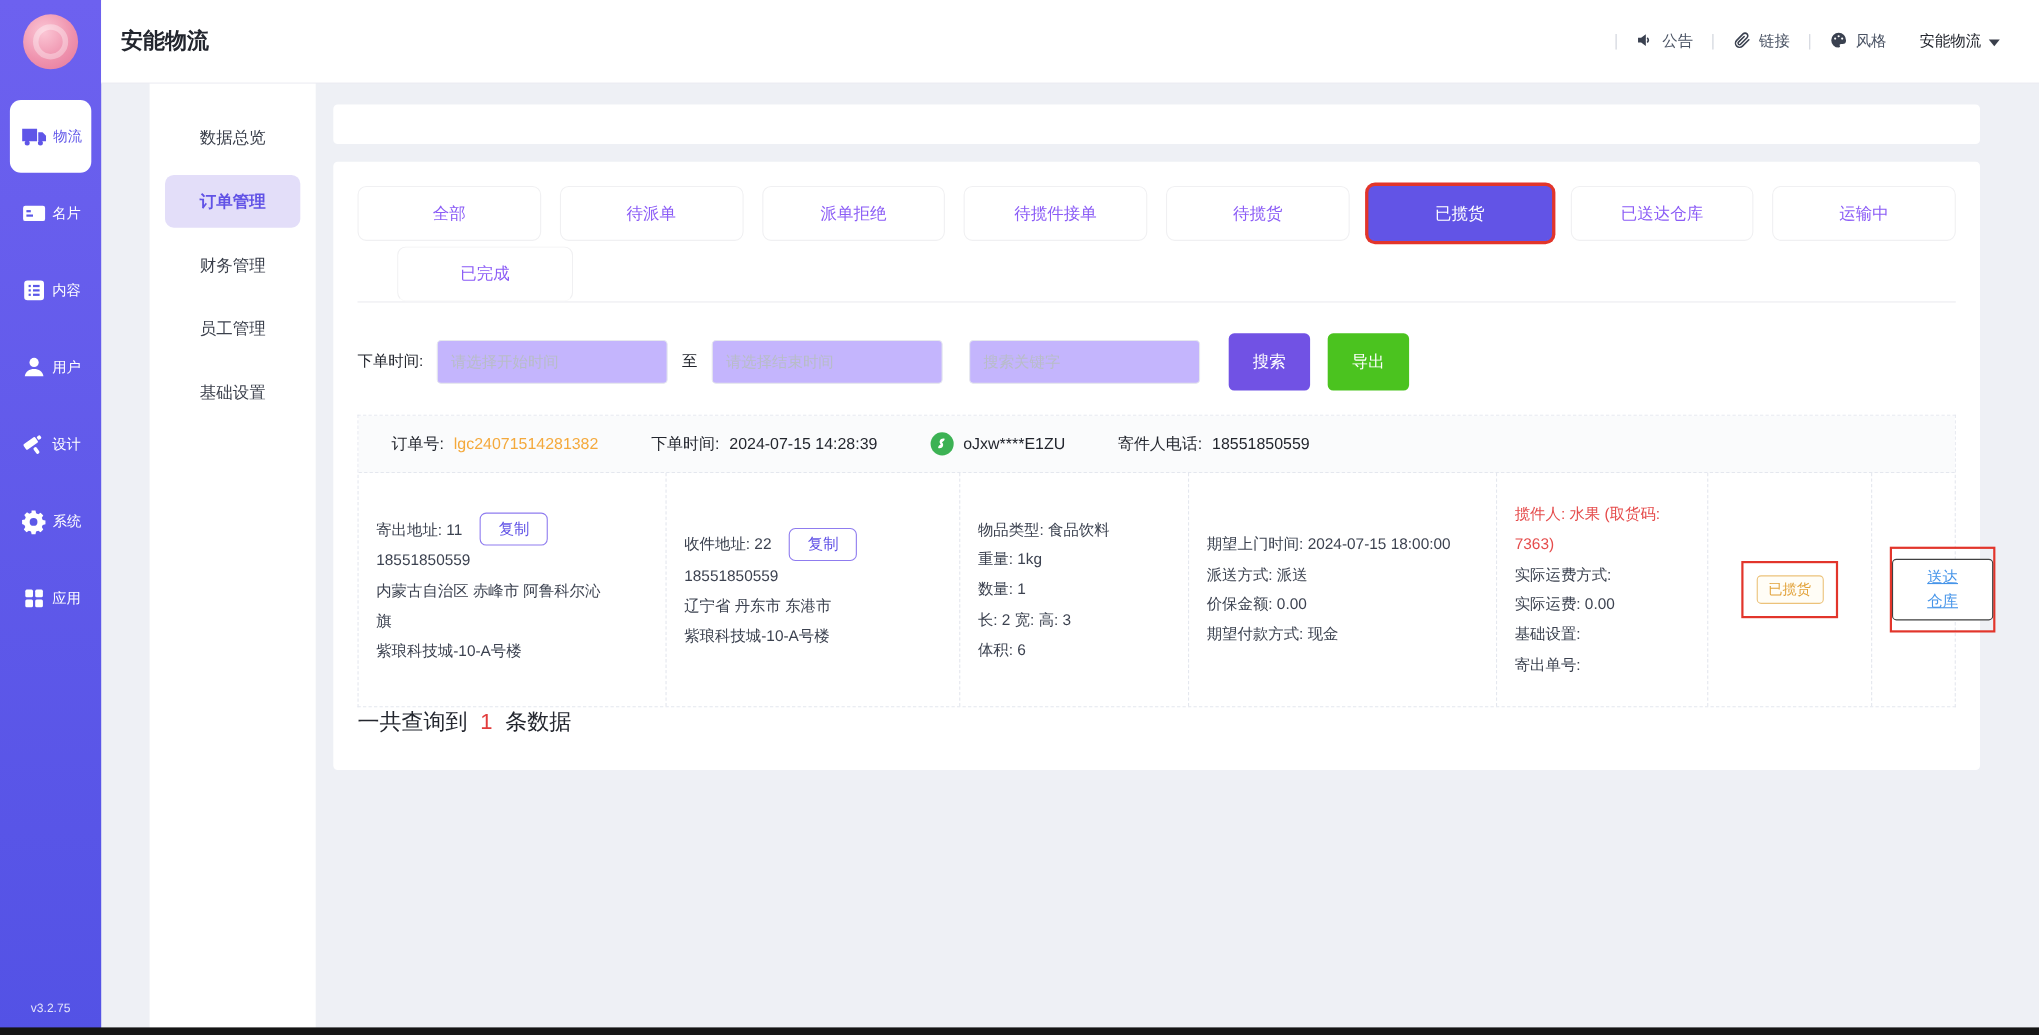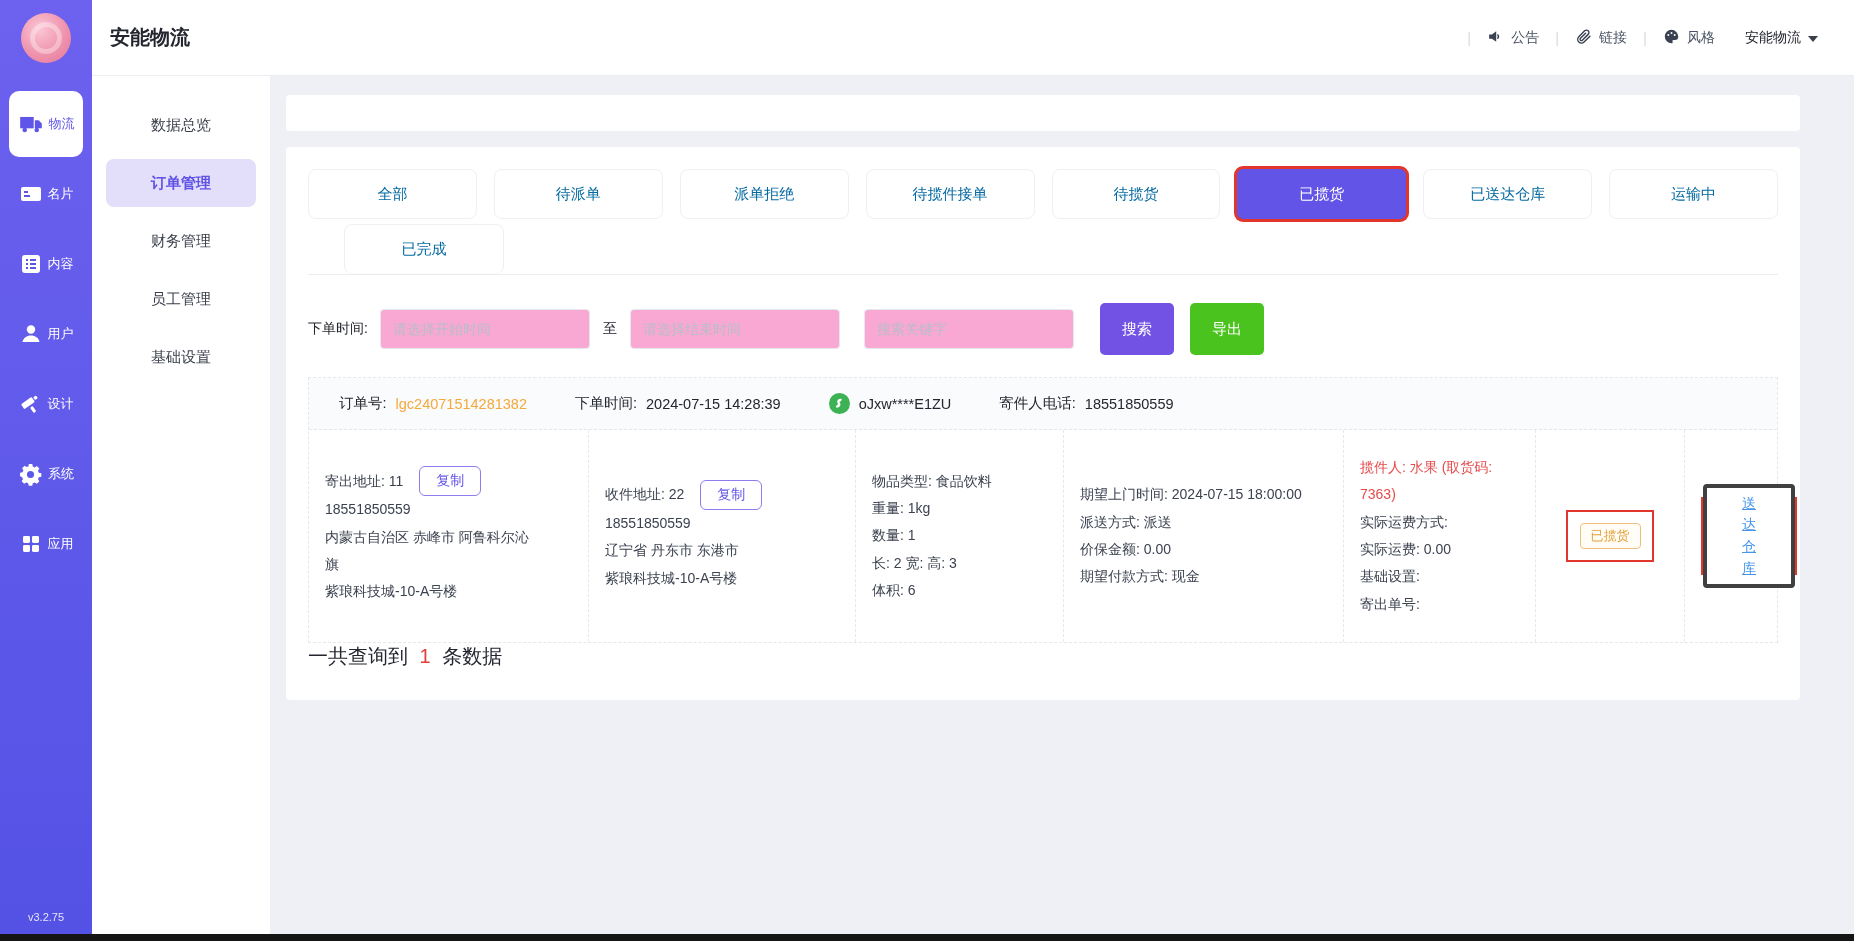--- a/index.html
+++ b/index.html
@@ -26,43 +26,43 @@
             box-shadow:0 1px 0 #ececf2; position:relative; z-index:2; }
   .topbar-title { font-size:20px; font-weight:bold; color:#23262e; }
   .topbar-right { margin-left:auto; display:flex; align-items:center; gap:16px; color:#4a5364; font-size:14px; }
   .tb-sep { color:#d8dbe2; font-size:15px; }
   .tb-link { display:flex; align-items:center; gap:7px; cursor:pointer; }
   .tb-account { display:flex; align-items:center; gap:7px; color:#23262e; margin-left:14px; cursor:pointer; }
   .caret { width:0; height:0; border-left:5px solid transparent; border-right:5px solid transparent;
            border-top:6px solid #3a3f4b; margin-top:2px; }
 
   .content { flex:1; display:flex; min-height:0; }
-  .submenu { width:178px; flex-shrink:0; background:#fff; padding-top:26px; }
+  .submenu { width:151px; flex-shrink:0; background:#fff; padding-top:26px;margin-left:44px; }
   .submenu-item { height:48px; margin:0 14px 10px; display:flex; align-items:center; justify-content:center;
                   font-size:15px; color:#3a3f4b; border-radius:8px; cursor:pointer; }
   .submenu-item.active { background:#e3def9; color:#6152e6; font-weight:bold; }
 
   .main { flex:1; padding:20px 54px 0 16px; overflow:hidden; }
   .crumb-bar { height:36px; background:#fff; border-radius:4px; margin-bottom:16px; }
   .card { background:#fff; border-radius:4px; padding:22px 22px 30px; min-height:525px; }
 
   
   .tabs-block { border-bottom:1px solid #ebecf0; }
   .tabs-row1 { display:flex; gap:17px; }
   .tab { flex:1; height:50px; background:#fff; border:1px solid #f0f0f2; border-radius:8px;
-         display:flex; align-items:center; justify-content:center; font-size:15px; color:#0369a1; cursor:pointer; }
+         display:flex; align-items:center; justify-content:center; font-size:15px; color:#8b5cf6; cursor:pointer; }
   .tab.selected { background:#6254e6; border-color:#6254e6; color:#fff; border-radius:6px;
                   box-shadow:0 0 0 3px #e2352b; }
   .tabs-row2 { display:flex; margin-top:5px; }
   .tabs-row2 .tab { flex:0 0 160px; margin-left:36px; border-bottom-color:#fafafa; }
 
   
   .filter-row { display:flex; align-items:center; margin-top:28px; font-size:14px; color:#23262e; }
   .f-label { margin-right:12px; }
-  .f-input { width:210px; height:40px; border:1px solid #e6e8ee; background:#f9a8d4; border-radius:4px;
+  .f-input { width:210px; height:40px; border:1px solid #e6e8ee; background:#c4b5fd; border-radius:4px;
              padding:0 12px; font-size:14px; color:#333; font-family:inherit; }
   .f-input::placeholder { color:#b8bdc7; }
   .f-to { margin:0 13px; }
   .f-keyword { margin-left:24px; }
   .btn { height:52px; border:none; border-radius:5px; color:#fff; font-size:15px; padding:0 22px;
          cursor:pointer; font-family:inherit; }
   .btn-search { background:#7152e4; margin-left:26px; }
   .btn-export { background:#4bc31f; margin-left:16px; }
 
   
@@ -85,21 +85,21 @@
   .c7 { flex:1; border-right:none; align-items:center; }
   .addr-head { display:flex; align-items:center; }
   .copy-btn { border:1px solid #8f7cef; color:#6152e6; background:#fff; border-radius:6px; font-size:14px;
               padding:5px 16px; margin-left:16px; cursor:pointer; font-family:inherit; }
   .red-text { color:#e54c4c; }
   .annot { border:2px solid #e2352b; display:flex; align-items:center; justify-content:center; }
   .annot-badge { width:88px; height:52px; }
   .badge-picked { border:1px solid #ecc27a; color:#e2a33c; background:#fffdf6; font-size:13px;
                   padding:3px 10px; border-radius:4px; cursor:pointer; line-height:1.4; }
   .annot-action { width:96px; height:78px; }
-  .action-btn { border:4px solid #404040; border-radius:4px; color:#4795e9; background:#fff; font-size:14px;
+  .action-btn { border:1px solid #404040; border-radius:4px; color:#4795e9; background:#fff; font-size:14px;
                 line-height:1.55; padding:5px 31px; text-align:center; cursor:pointer;
                 text-decoration:underline; font-family:inherit; }
 
   .summary { font-size:20px; color:#23262e; }
   .summary .count { color:#e23c3c; margin:0 6px; }
 
   .bottom-strip { position:fixed; left:0; bottom:0; width:100%; height:7px; background:#151515; z-index:9; }
 </style>
 </head>
 <body>

